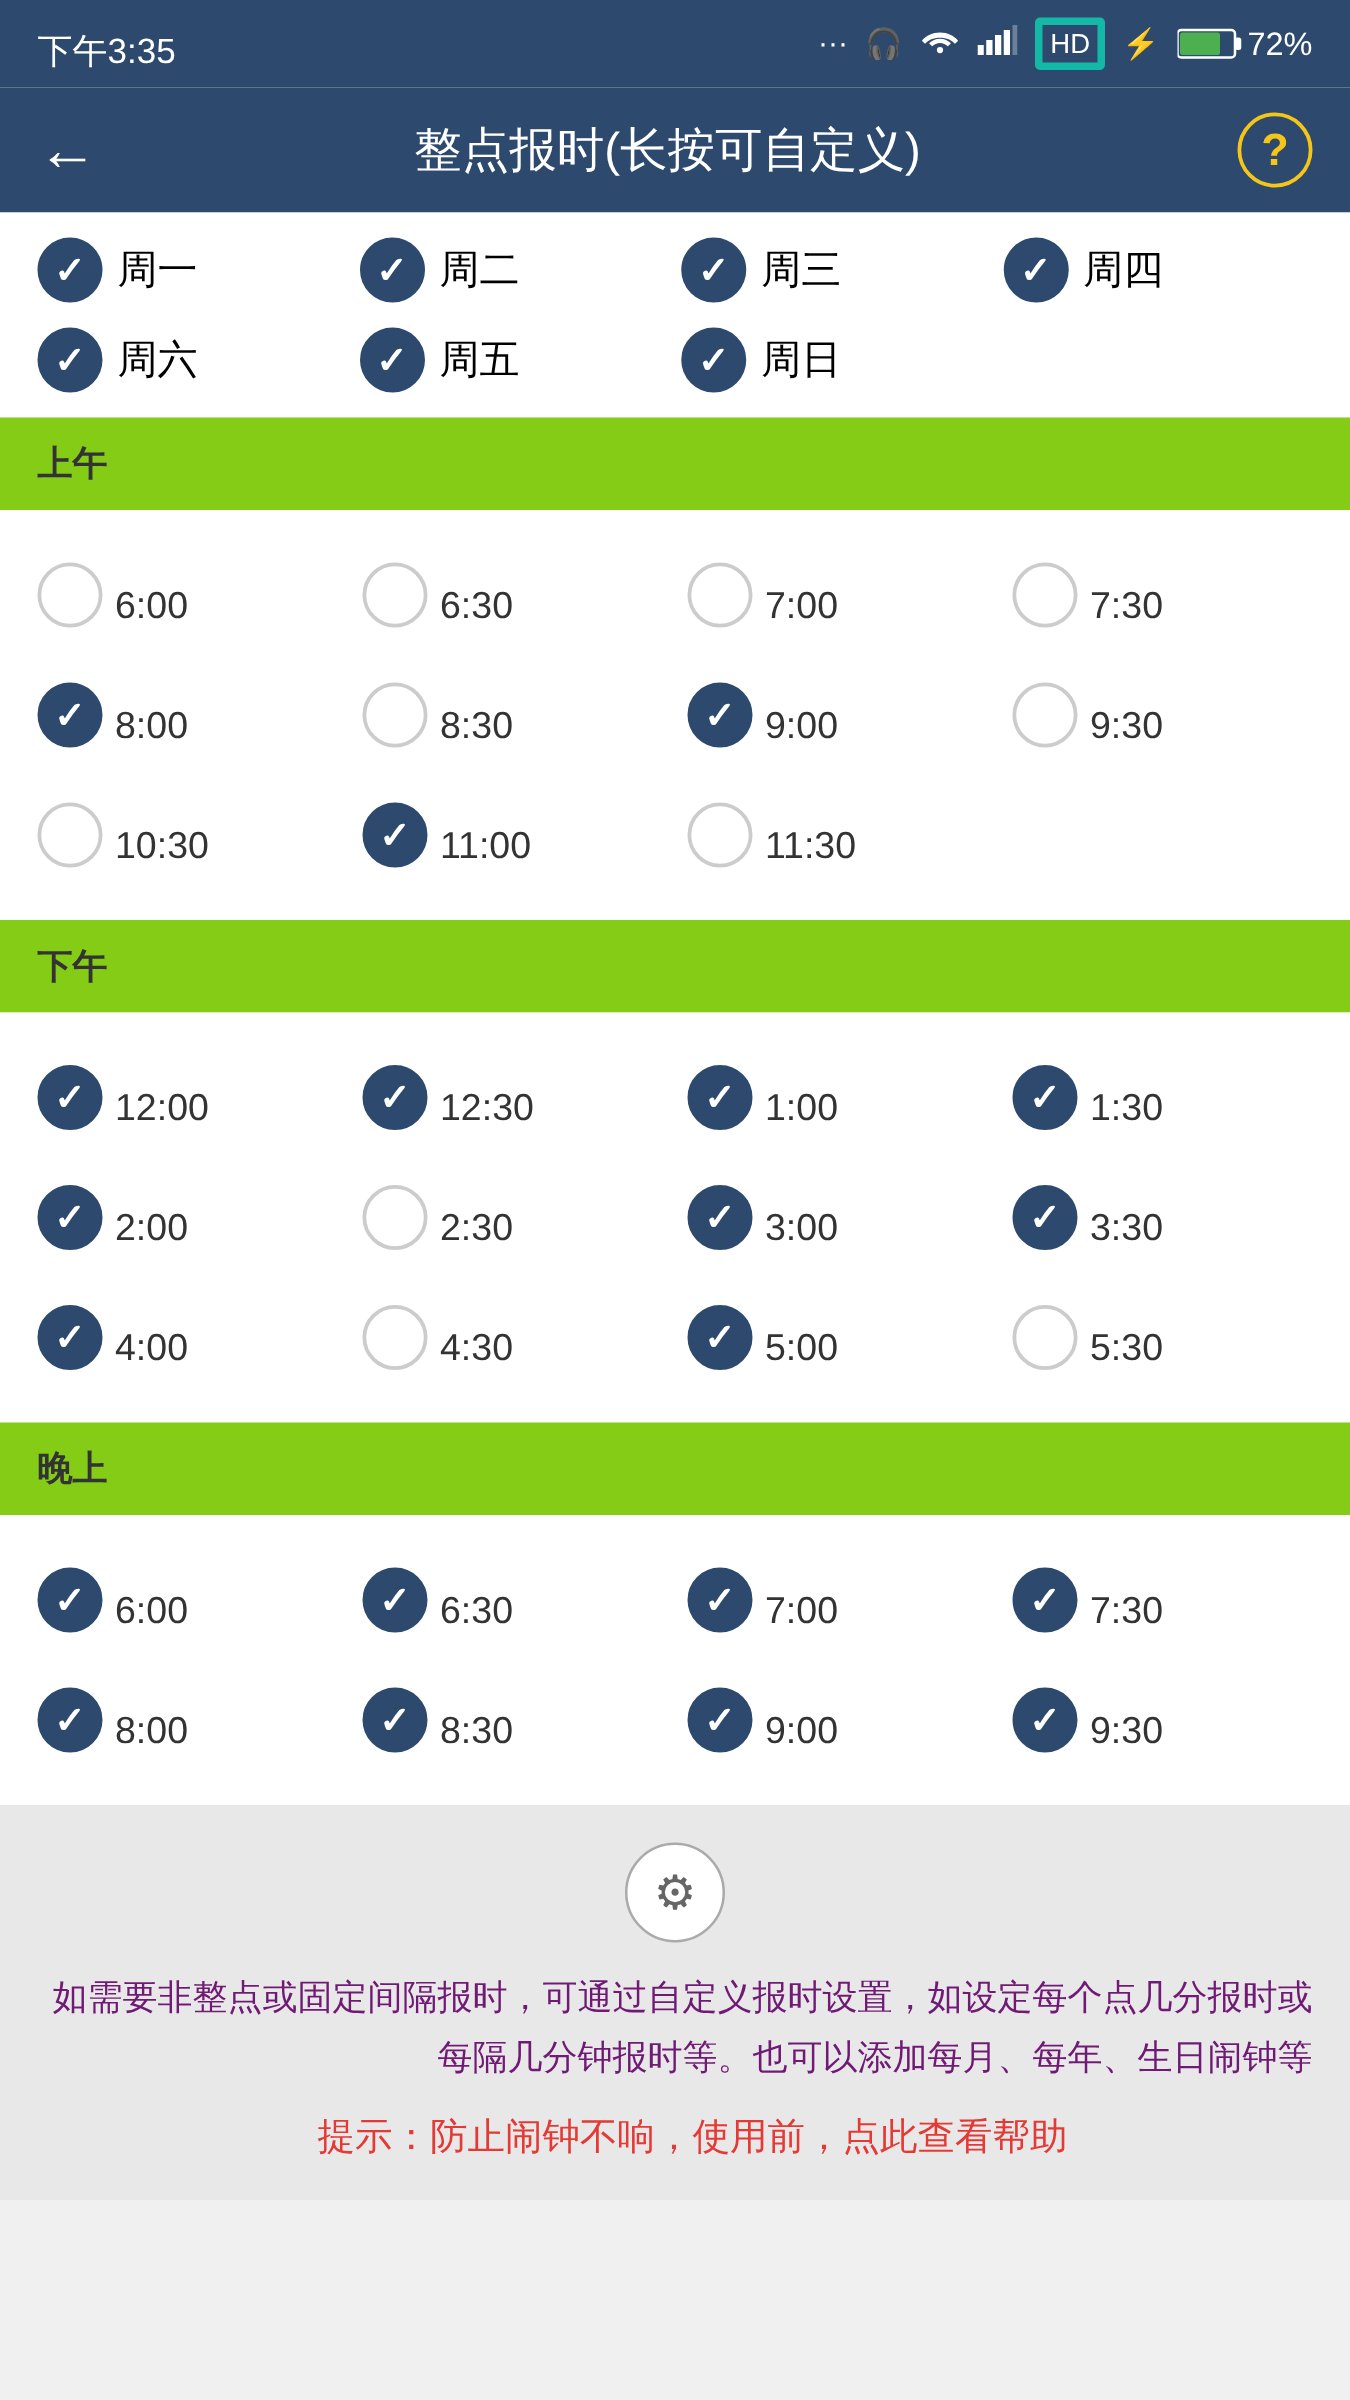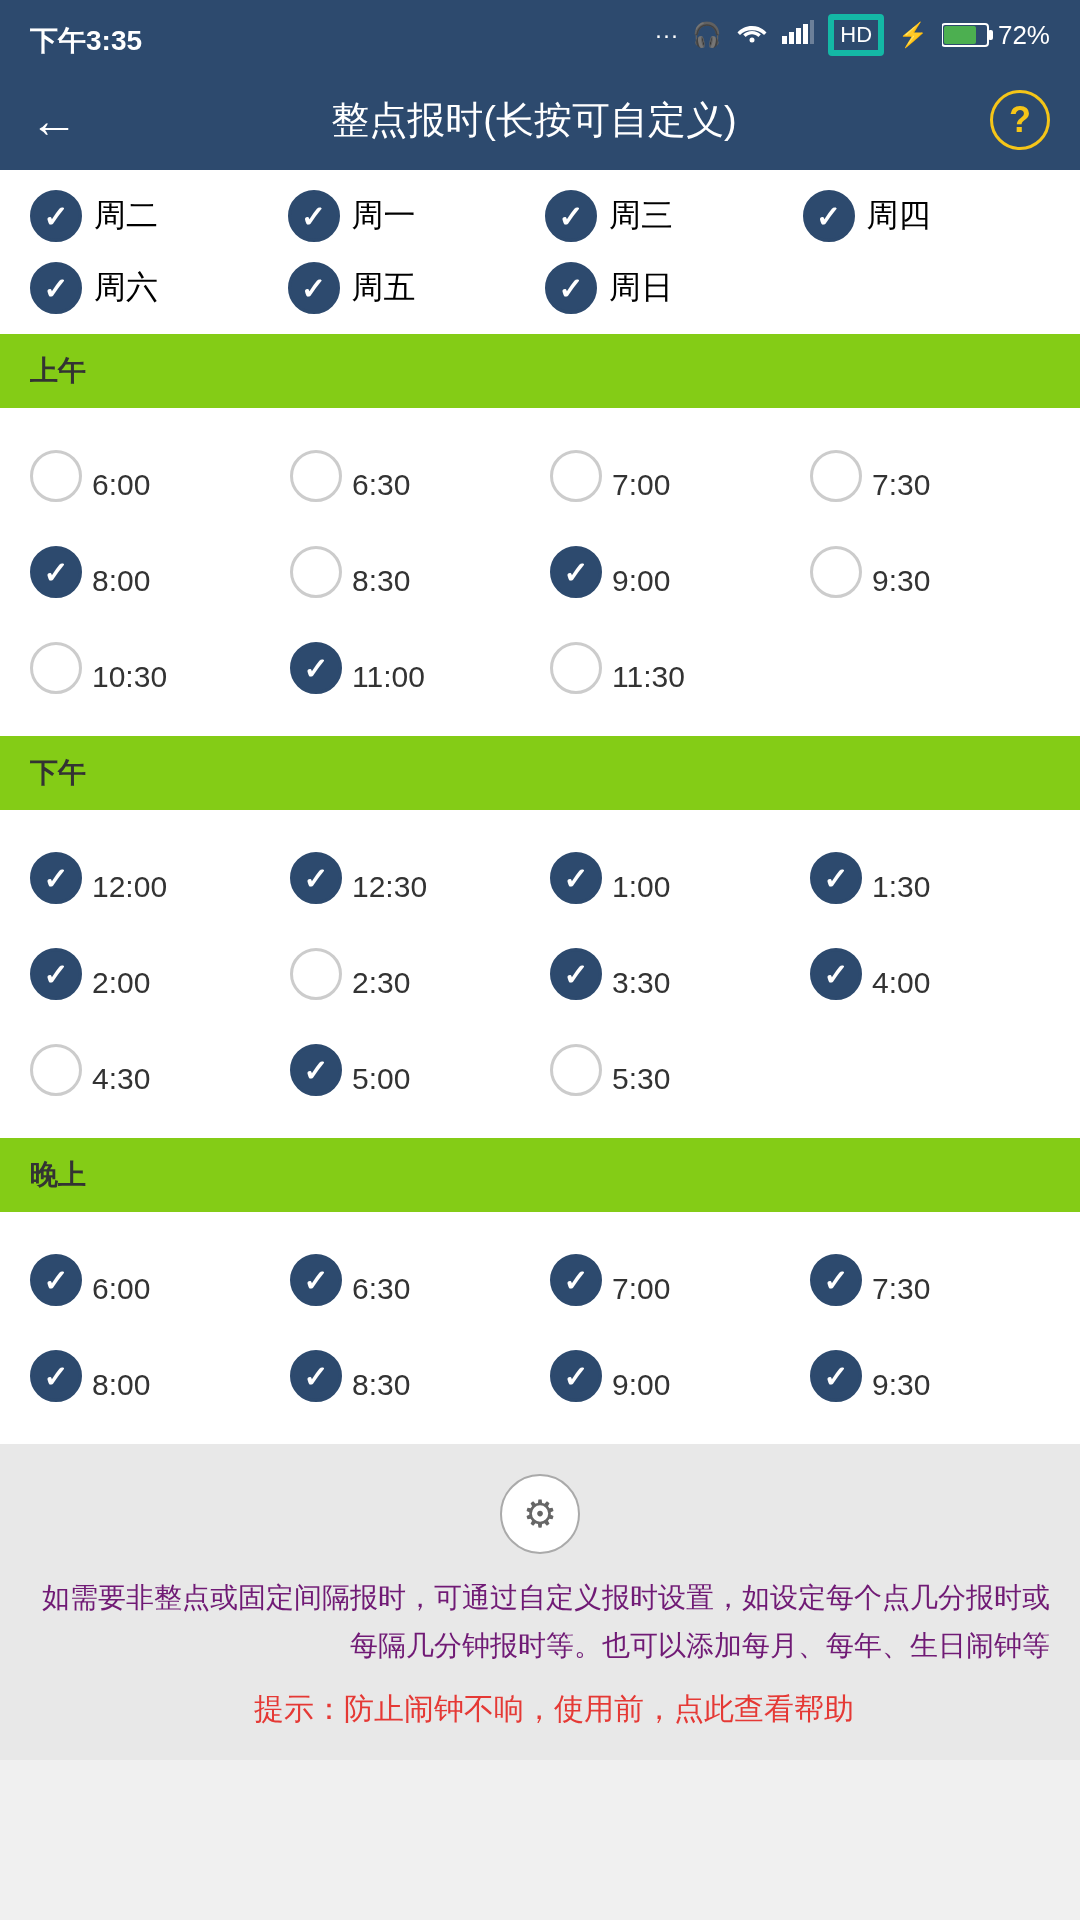--- a/index.html
+++ b/index.html
@@ -16,21 +16,21 @@
     
     .status-bar {
       background: #2d4a6e;
       color: white;
       display: flex;
       justify-content: space-between;
       align-items: center;
       padding: 12px 30px;
       height: 70px;
     }
-    .status-time { font-size: 28px; font-weight: 700; margin-top: 12px; }
+    .status-time { font-size: 28px; font-weight: 400; margin-top: 12px; }
     .status-icons { display: flex; align-items: center; gap: 14px; font-size: 24px; }
 
     
     .header {
       background: #2d4a6e;
       color: white;
       display: flex;
       align-items: center;
       justify-content: space-between;
       padding: 0 30px;
@@ -185,25 +185,25 @@
 <div class="header">
   <span class="header-back">←</span>
   <span class="header-title">整点报时(长按可自定义)</span>
   <div class="header-help">?</div>
 </div>
 
 <div class="days-section">
   <div class="days-grid" id="days-grid">
       <div class="day-item">
     <div class="circle checked"></div>
+    <span>周一</span>
+  </div>
+      <div class="day-item">
+    <div class="circle checked"></div>
     <span>周二</span>
-  </div>
-      <div class="day-item">
-    <div class="circle checked"></div>
-    <span>周一</span>
   </div>
       <div class="day-item">
     <div class="circle checked"></div>
     <span>周三</span>
   </div>
       <div class="day-item">
     <div class="circle checked"></div>
     <span>周四</span>
   </div>
       <div class="day-item">
@@ -290,20 +290,24 @@
       <div class="circle checked"></div>
       <span>1:30</span>
     </div>
         <div class="time-item">
       <div class="circle checked"></div>
       <span>2:00</span>
     </div>
         <div class="time-item">
       <div class="circle "></div>
       <span>2:30</span>
+    </div>
+        <div class="time-item">
+      <div class="circle checked"></div>
+      <span>3:00</span>
     </div>
         <div class="time-item">
       <div class="circle checked"></div>
       <span>3:30</span>
     </div>
         <div class="time-item">
       <div class="circle checked"></div>
       <span>4:00</span>
     </div>
         <div class="time-item">

